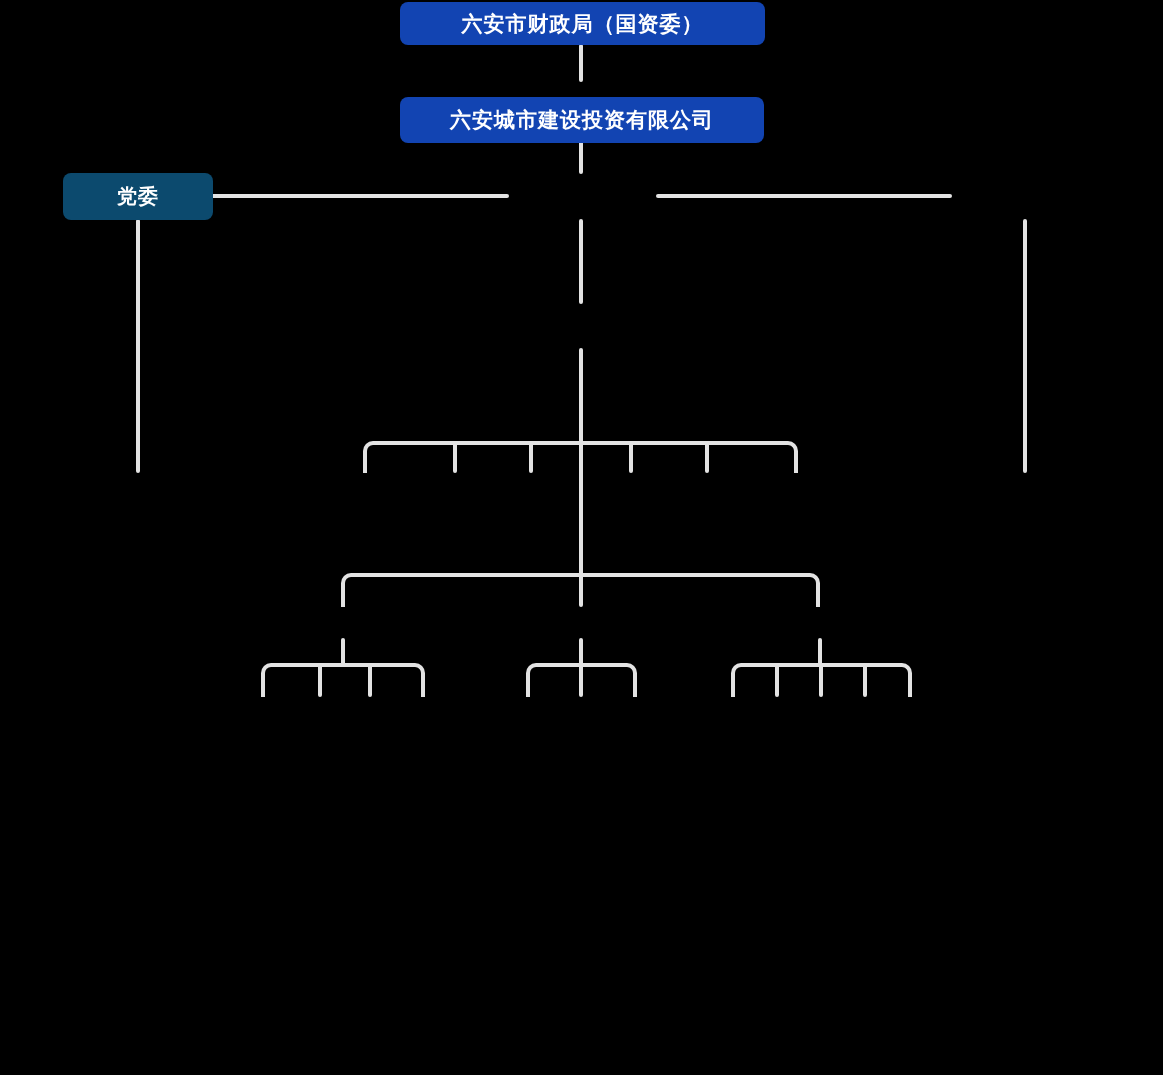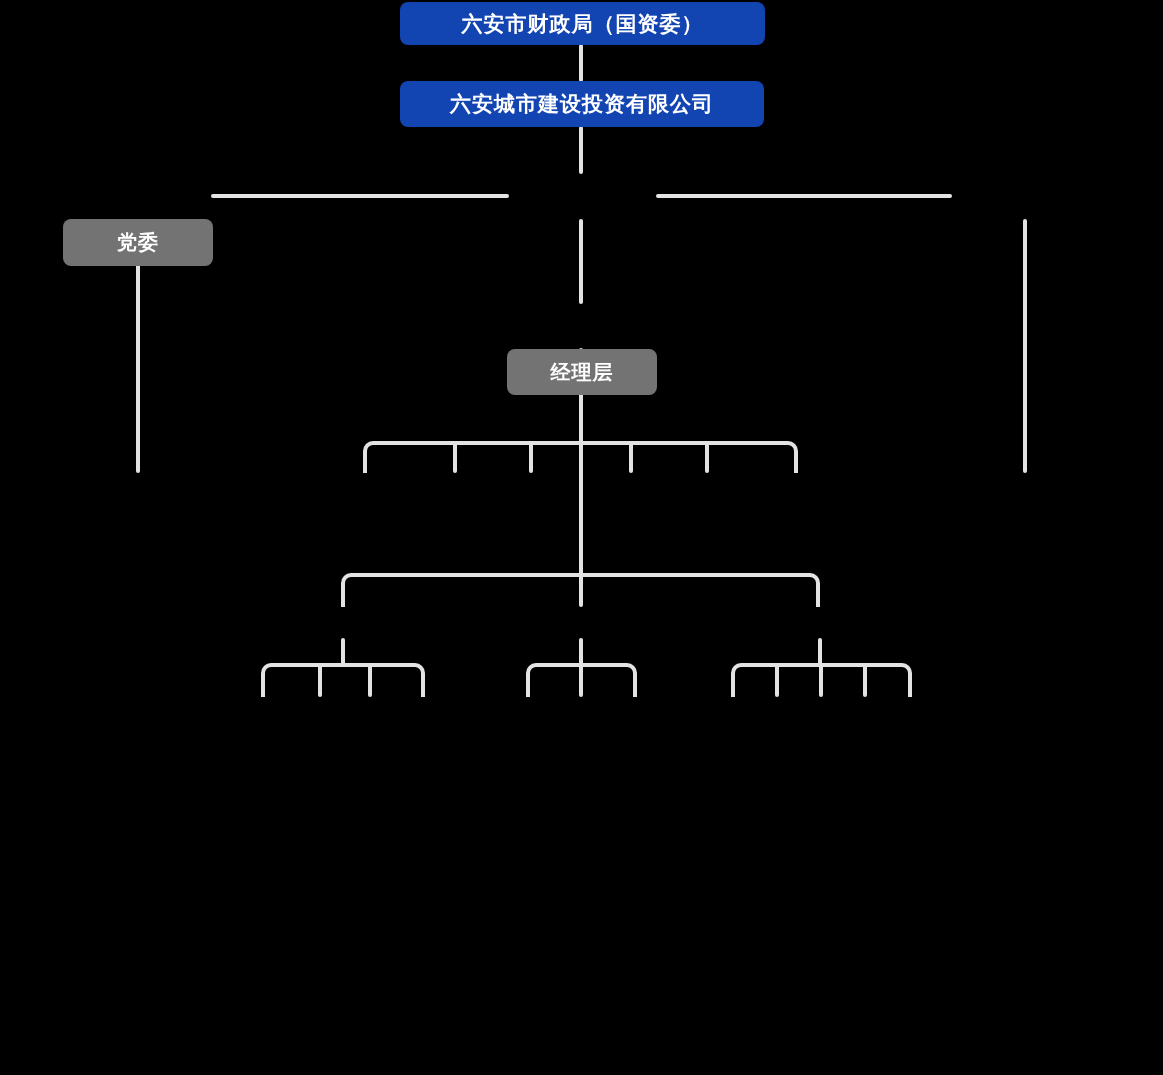--- a/index.html
+++ b/index.html
@@ -21,40 +21,40 @@
     display: flex;
     align-items: center;
     justify-content: center;
     color: #ffffff;
     font-weight: 700;
     border-radius: 8px;
     letter-spacing: 1px;
     z-index: 3;
   }
   .node.primary { background: #1244b2; font-size: 21px; }
-  .node.secondary { background: #737373; font-size: 20px; margin-top: 46px; }
+  .node.secondary { background: #0c4a6e; font-size: 20px; }
   .line {
     position: absolute;
     background: #e3e3e3;
     z-index: 1;
     border-radius: 2px;
   }
   .bracket {
     position: absolute;
     box-sizing: border-box;
     border-top: 4px solid #e3e3e3;
     border-left: 4px solid #e3e3e3;
     border-right: 4px solid #e3e3e3;
     border-radius: 10px 10px 0 0;
     background: transparent;
     z-index: 1;
   }
   
   #n-root        { left: 400px; top: 2px;   width: 365px; height: 43px; }
-  #n-company     { left: 400px; top: 81px;  width: 364px; height: 46px; }
+  #n-company     { left: 400px; top: 97px;  width: 364px; height: 46px; }
   #n-party       { left: 63px;  top: 173px; width: 150px; height: 47px; }
   #n-board       { left: 508px; top: 173px; width: 149px; height: 47px; }
   #n-discipline  { left: 951px; top: 173px; width: 149px; height: 47px; }
   #n-management  { left: 507px; top: 303px; width: 150px; height: 46px; }
 </style>
 </head>
 <body>
 
 <div id="stage">
 
@@ -65,23 +65,20 @@
   <div class="node primary" id="n-company">
     <span>六安城市建设投资有限公司</span>
   </div>
 
   <div class="node secondary" id="n-party">
     <span>党委</span>
   </div>
 
 
 
-  <div class="node secondary" id="n-management">
-    <span>经理层</span>
-  </div>
 
   <div class="line" style="left:579px; top:44px; width:4px; height:38px;"></div>
 
   <div class="line" style="left:579px; top:126px; width:4px; height:48px;"></div>
 
   <div class="line" style="left:211px; top:194px; width:298px; height:4px;"></div>
 
   <div class="line" style="left:656px; top:194px; width:296px; height:4px;"></div>
 
   <div class="line" style="left:136px; top:219px; width:4px; height:254px;"></div>

